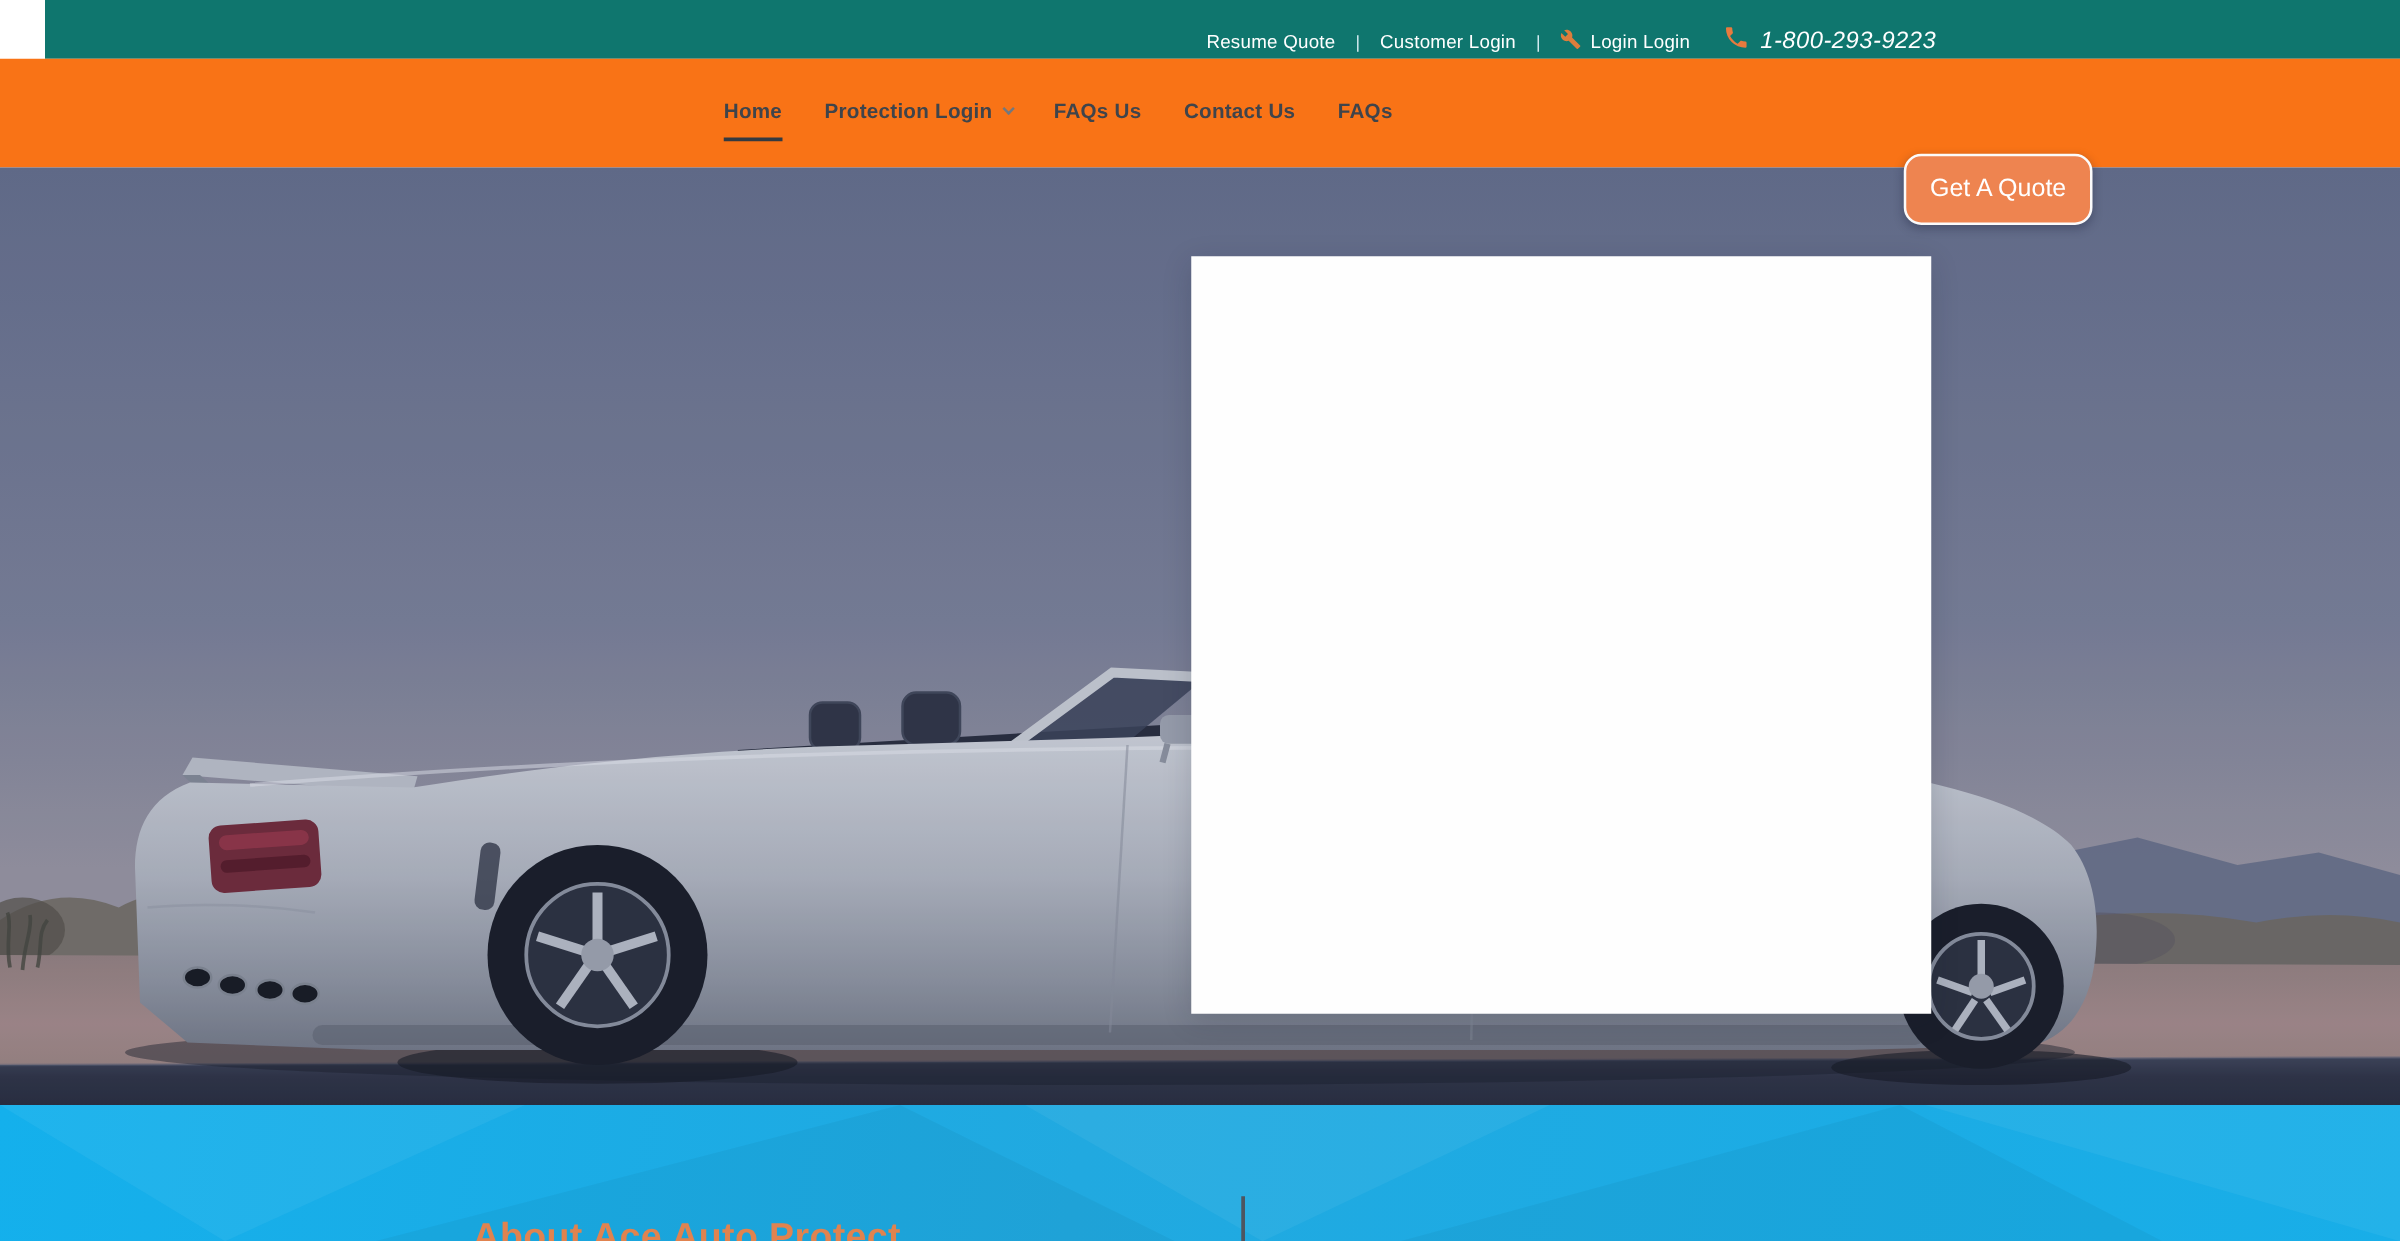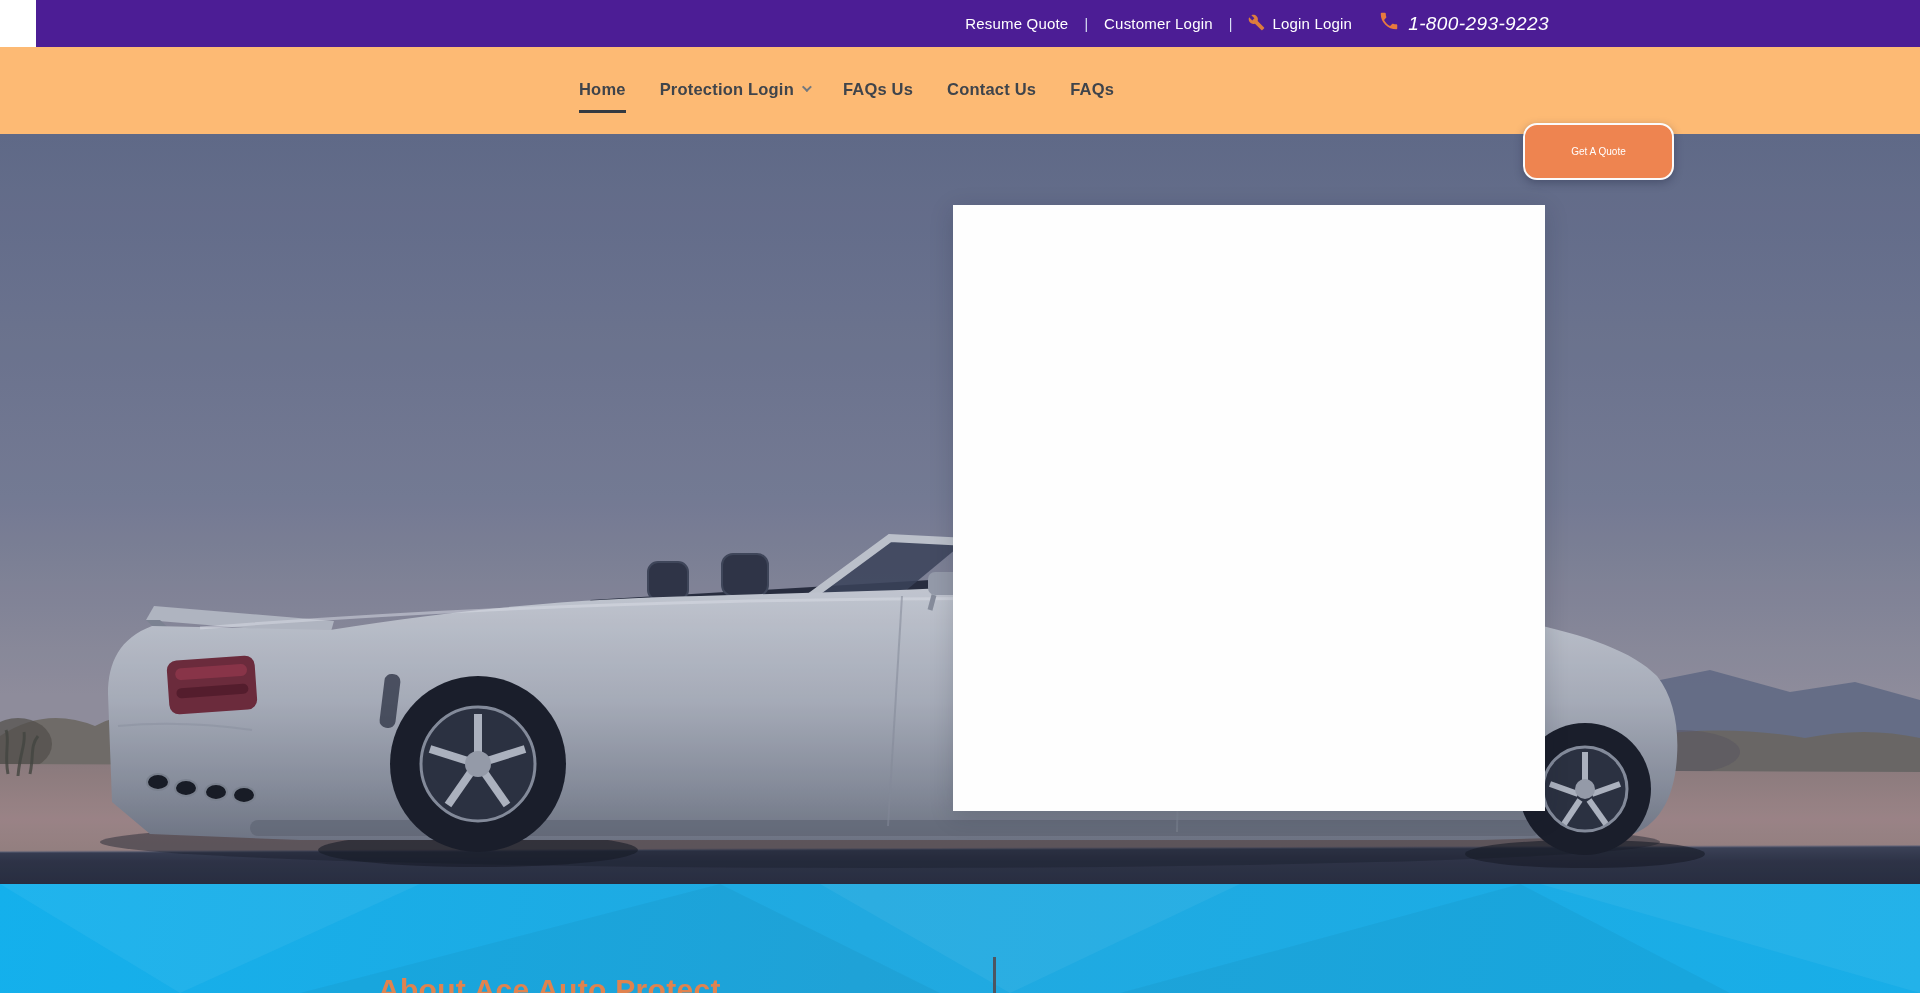--- a/index.html
+++ b/index.html
@@ -7,23 +7,23 @@
   body {
     font-family: "Liberation Sans", sans-serif;
     background: #ffffff;
     position: relative;
   }
   .page { position: relative; width: 1920px; height: 993px; }
 
   
   .topbar {
     height: 47px;
-    background: #4c1d95;
-    display: flex;
-    align-items: center;
+    background: #0f766e;
+    display: flex;
+    align-items: flex-end;
     margin-left: 36px;
   }
   .topbar-content {
     width: 1170px;
     margin: 0 auto;
     display: flex;
     justify-content: flex-end;
     align-items: center;
     padding-right: 14px;
     gap: 16px;
@@ -49,21 +49,21 @@
     font-weight: normal;
     font-style: italic;
     letter-spacing: .4px;
   }
   .icon-svg { display: inline-block; vertical-align: middle; }
 
   
   .mainnav {
     position: relative;
     height: 87px;
-    background: #fdba74;
+    background: #f97316;
   }
   .nav-list {
     position: absolute;
     left: 579px;
     top: 0;
     height: 87px;
     display: flex;
     align-items: center;
     gap: 34px;
     list-style: none;
@@ -93,21 +93,21 @@
   
   .get-quote-btn {
     position: absolute;
     left: 1523px;
     top: 123px;
     width: 151px;
     height: 57px;
     background: #ee8450;
     color: #ffffff;
     font-family: "Liberation Sans", sans-serif;
-    font-size: 10px;
+    font-size: 20px;
     font-weight: 500;
     border: 2px solid #fbfbfb;
     border-radius: 14px;
     cursor: pointer;
     z-index: 30;
     box-shadow: 0 3px 8px rgba(30,35,60,.35);
   }
 
   
   .hero {

